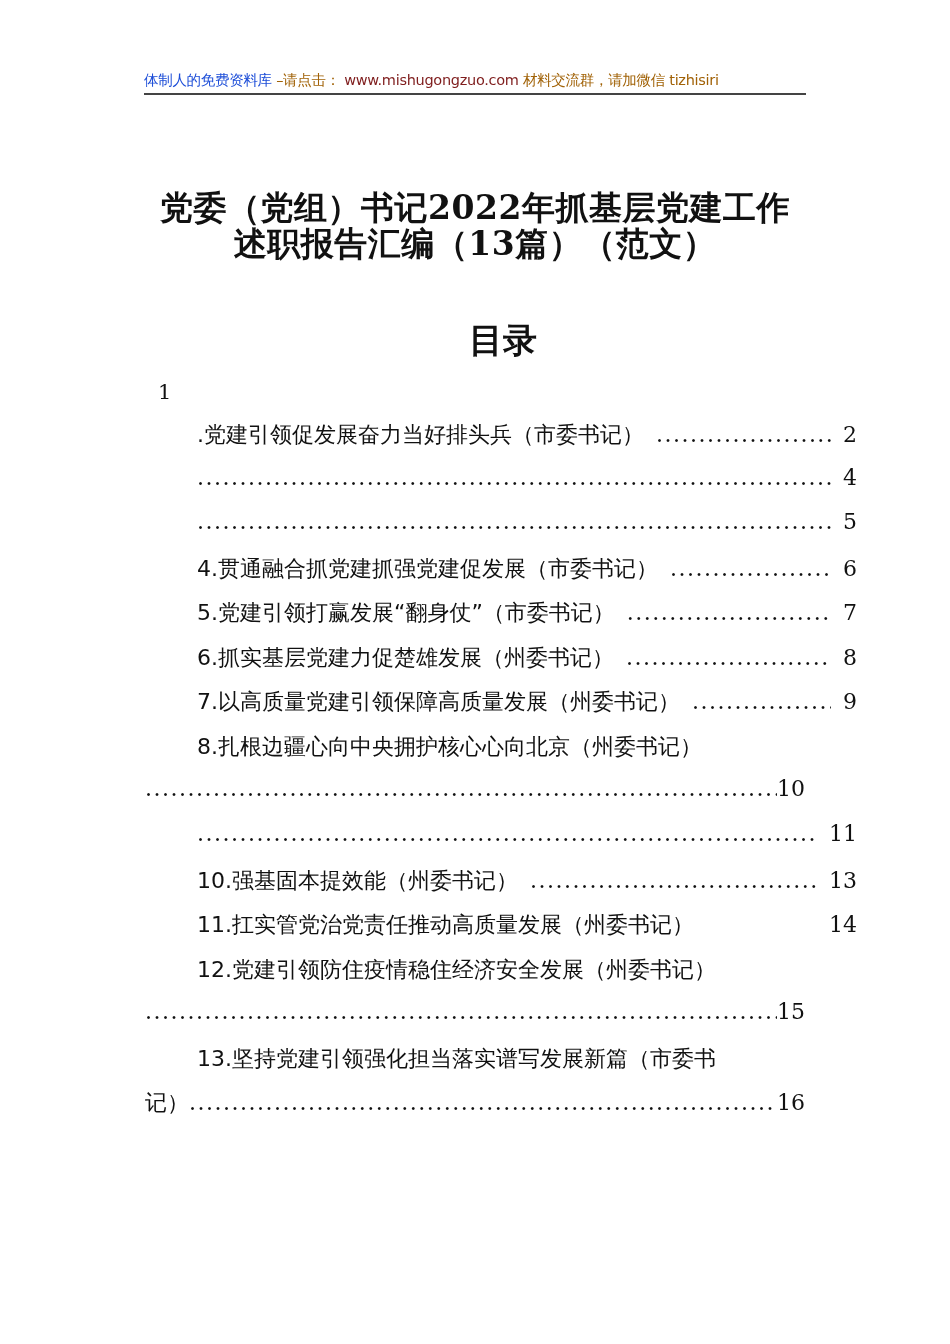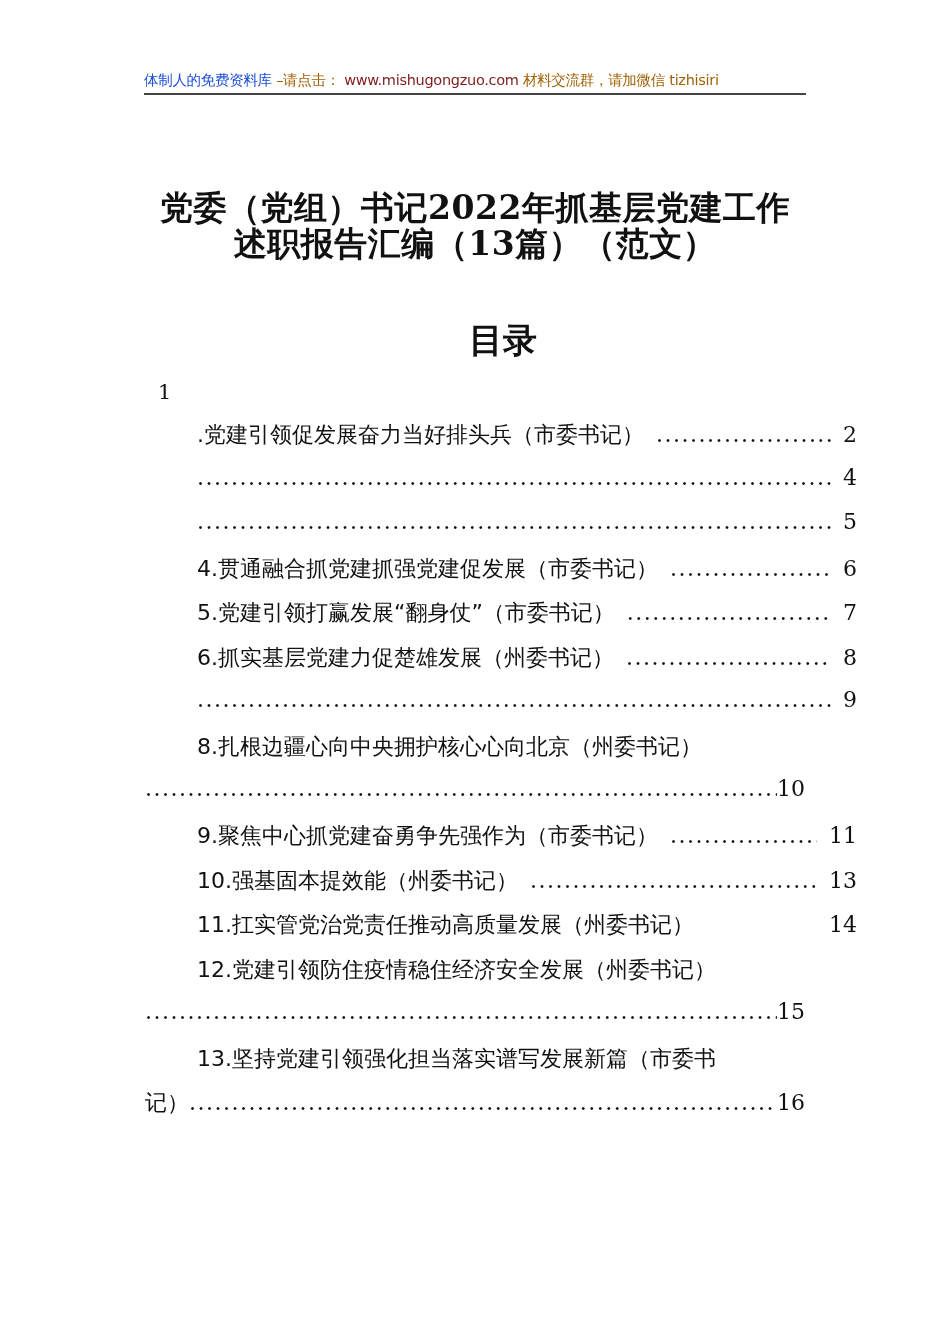--- a/index.html
+++ b/index.html
@@ -78,34 +78,34 @@
   <span class="page">7</span>
 </div>
 
 <div class="toc-line indent" style="top:643px">
   <span class="text">6.抓实基层党建力促楚雄发展（州委书记）</span>
   <span class="dots"></span>
   <span class="page">8</span>
 </div>
 
 <div class="toc-line indent" style="top:687px">
+  <span class="text">7.以高质量党建引领保障高质量发展（州委书记）</span>
   <span class="dots"></span>
   <span class="page">9</span>
 </div>
 
 <div class="toc-line indent" style="top:732px">
   <span class="text">8.扎根边疆心向中央拥护核心心向北京（州委书记）</span>
 </div>
 <div class="toc-line" style="top:776px">
   <span class="dots"></span>
   <span class="page">10</span>
 </div>
 
 <div class="toc-line indent" style="top:821px">
-  <span class="text">9.聚焦中心抓党建奋勇争先强作为（市委书记）</span>
   <span class="dots"></span>
   <span class="page">11</span>
 </div>
 
 <div class="toc-line indent" style="top:866px">
   <span class="text">10.强基固本提效能（州委书记）</span>
   <span class="dots"></span>
   <span class="page">13</span>
 </div>
 

